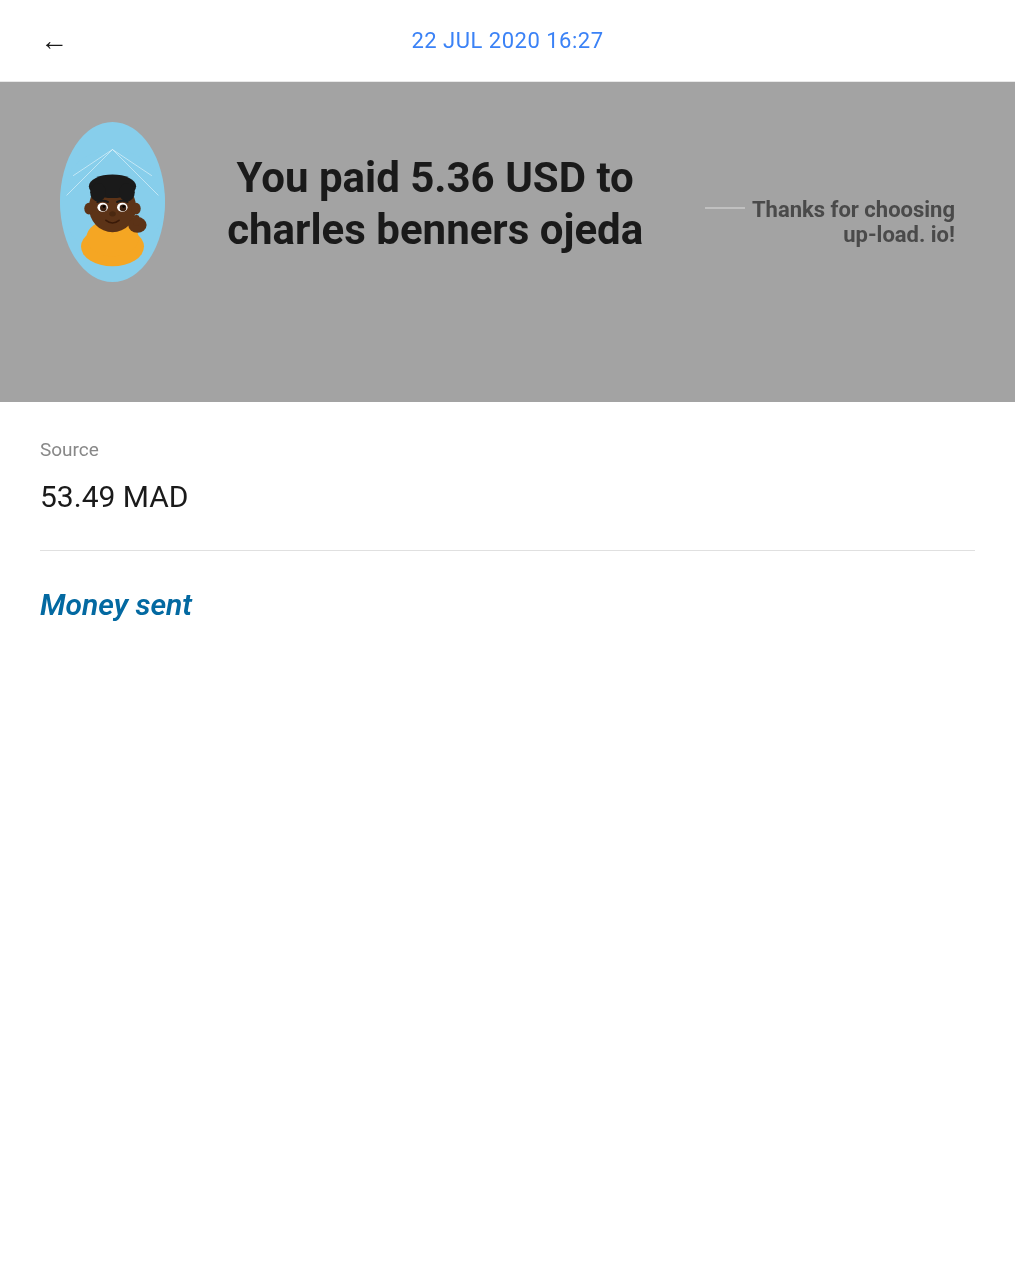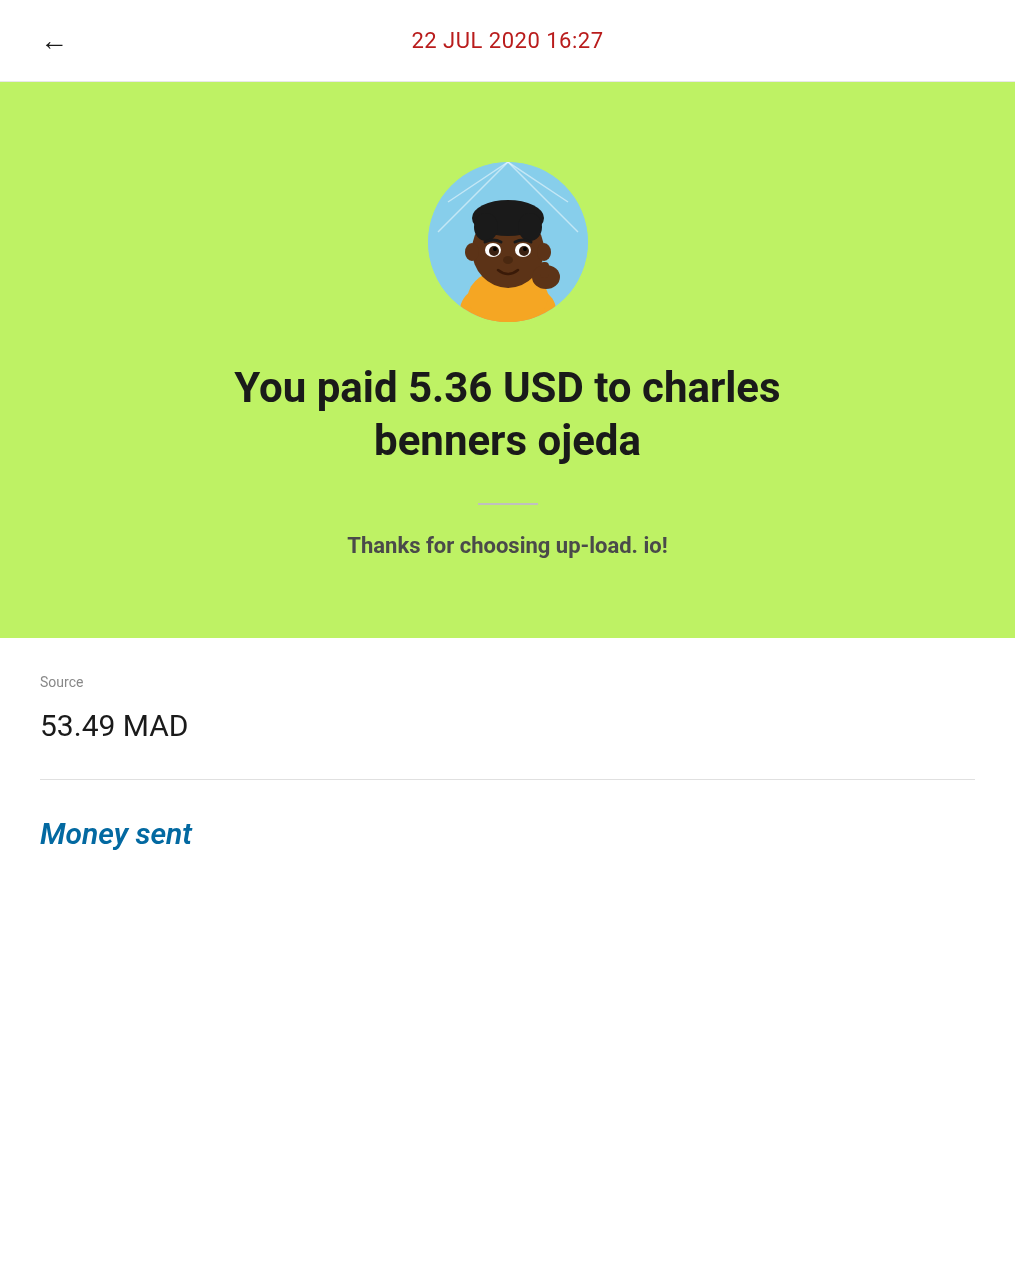--- a/index.html
+++ b/index.html
@@ -35,32 +35,32 @@
       cursor: pointer;
       font-size: 28px;
       color: #1a1a1a;
       display: flex;
       align-items: center;
       line-height: 1;
     }
 
     .header-timestamp {
       font-size: 22px;
-      color: #b91c1c;
+      color: #3b82f6;
       font-weight: 400;
       letter-spacing: 0.5px;
     }
 
     
     .hero-section {
-      background: #bef264;
-      display: flex;
-      flex-direction: column;
-      align-items: center;
-      padding: 80px 60px 80px;
+      background: #a3a3a3;
+      display: flex;
+      flex-direction: row;
+      align-items: center;
+      padding: 40px 60px 80px;
     }
 
     .avatar-container {
       width: 160px;
       height: 160px;
       border-radius: 50%;
       overflow: hidden;
       margin-bottom: 40px;
       background: #87ceeb;
       display: flex;
@@ -107,21 +107,21 @@
     .detail-group {
       padding: 36px 0;
       border-bottom: 1px solid #e0e0e0;
     }
 
     .detail-group:last-child {
       border-bottom: none;
     }
 
     .detail-label {
-      font-size: 14px;
+      font-size: 19px;
       color: #888888;
       margin-bottom: 18px;
       font-weight: 400;
     }
 
     .source-row {
       display: flex;
       justify-content: space-between;
       align-items: flex-start;
     }

